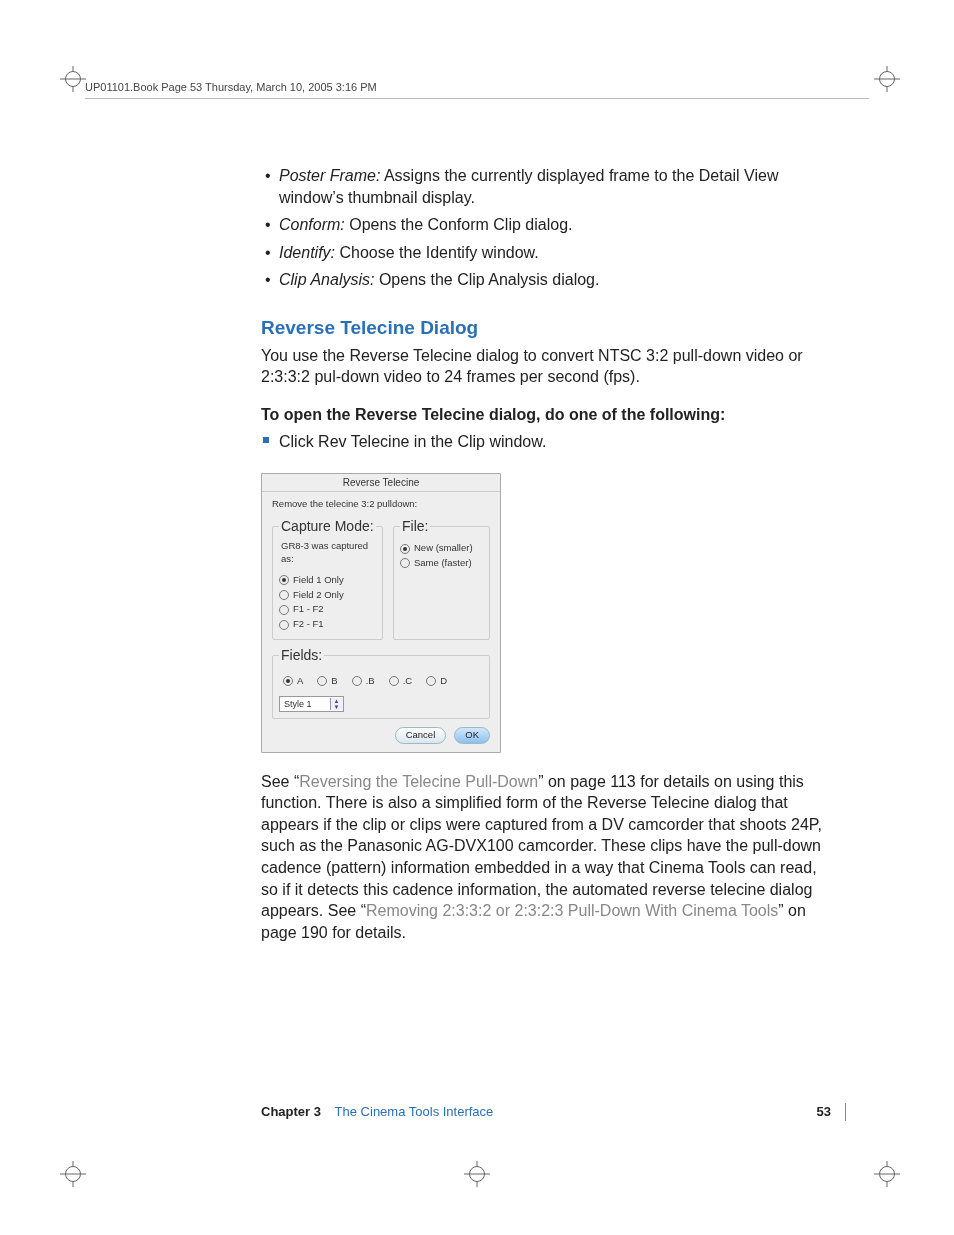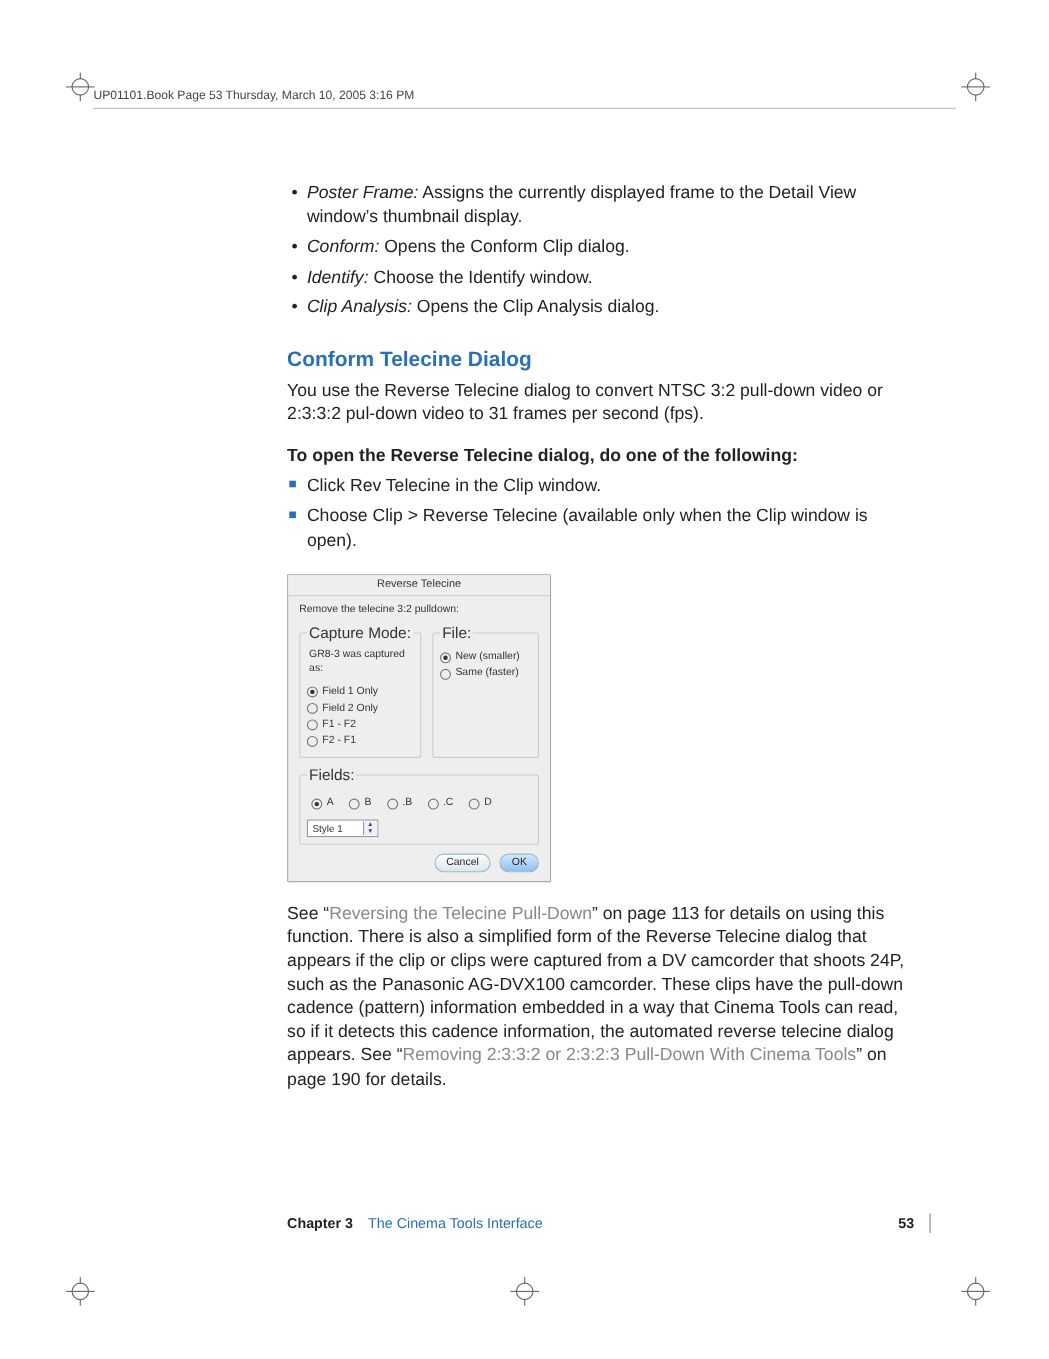--- a/index.html
+++ b/index.html
@@ -195,27 +195,26 @@
       <span class="ital">Conform:</span><span>  Opens the Conform Clip dialog.</span>
     </li>
     <li>
       <span class="ital">Identify:</span><span>  Choose the Identify window.</span>
     </li>
     <li>
       <span class="ital">Clip Analysis:</span><span>  Opens the Clip Analysis dialog.</span>
     </li>
   </ul>
 
-  <h2 class="blue">Conform Telecine Dialog</h2>
-  <p class="para">You use the Reverse Telecine dialog to convert NTSC 3:2 pull-down video or 2:3:3:2 pul-down video to 31 frames per second (fps).</p>
+  <h2 class="blue">Reverse Telecine Dialog</h2>
+  <p class="para">You use the Reverse Telecine dialog to convert NTSC 3:2 pull-down video or 2:3:3:2 pul-down video to 24 frames per second (fps).</p>
 
   <p class="strong" style="margin:16px 0 4px 0;">To open the Reverse Telecine dialog, do one of the following:</p>
   <ul class="blue-sq">
     <li>Click Rev Telecine in the Clip window.</li>
-    <li>Choose Clip &gt; Reverse Telecine (available only when the Clip window is open).</li>
   </ul>
 
   <div class="dialog">
     <div class="titlebar">Reverse Telecine</div>
     <div class="body">
       <div class="subtitle">Remove the telecine 3:2 pulldown:</div>
       <div class="columns">
         <fieldset>
           <legend>Capture Mode:</legend>
           <div style="margin:0 0 8px 2px;">GR8-3 was captured as:</div>

